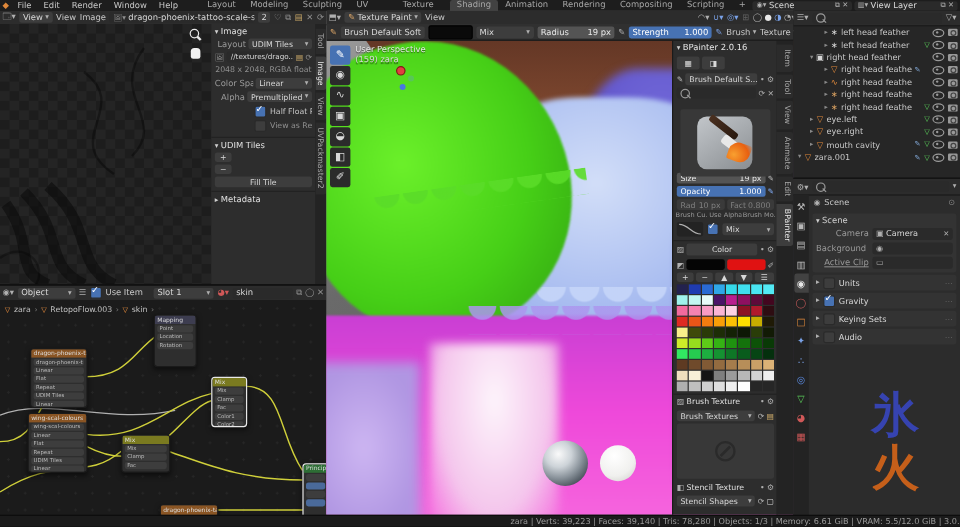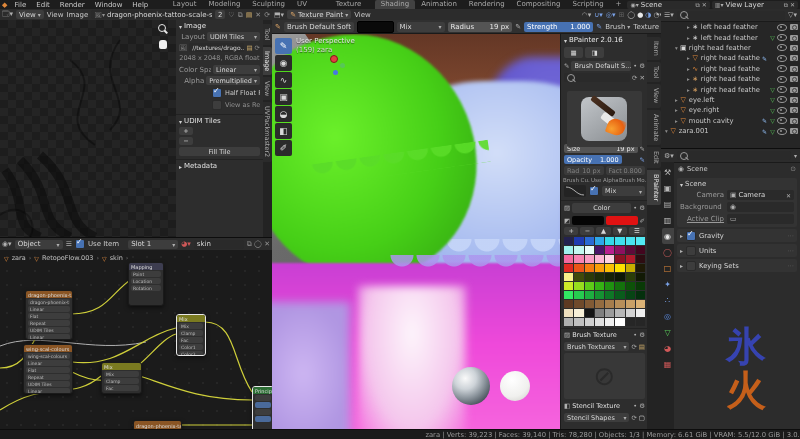--- a/index.html
+++ b/index.html
@@ -466,21 +466,21 @@
       </div>
       <div style="height:60px;"></div>
       <div class="row" style="padding:1px 3px;gap:2px;">
         <span class="slider grow" style="height:9px;" data-name="size-slider">
             <span>Size</span>
             <span class="grow"></span>
             <span>19 px</span>
           </span>
         <span data-name="size-pressure-icon" style="color:#b0b0b0;">✎</span>
       </div>
-      <div class="row" style="padding:1px 3px;gap:18px;">
+      <div class="row" style="padding:1px 3px;gap:2px;">
         <span class="slider blue grow" style="height:9px;" data-name="opacity-slider">
             <span>Opacity</span>
             <span class="grow"></span>
             <span>1.000</span>
           </span>
         <span data-name="opacity-pressure-icon" style="color:#7aa2e8;">✎</span>
       </div>
       <div class="row" style="padding:1px 3px;gap:2px;color:#707070;">
         <span class="slider" style="height:9px;flex:1;background:#3a3a3a;color:#808080;" data-name="rad-slider">
             <span>Rad</span>
@@ -863,42 +863,49 @@
           <span class="panel-label txt" style="width:44px;text-align:right;text-decoration:underline;" data-name="active-clip-label">Active Clip</span>
           <span class="btn dark grow" style="height:10px;" data-name="active-clip-field">
               <span style="color:#b0b0b0;">▭</span>
             </span>
         </div>
       </div>
       <div data-name="collapsed-sections">
 
           <div class="sect row" style="height:11px;gap:3px;" data-name="collapsed-panel-header">
             <span style="font-size:6px;color:#b0b0b0;">▸</span>
+            <span class="cb" data-name="panel-checkbox"></span>
+            <span style="color:#d8d8d8;">Units</span>
+            <span class="grow"></span>
+            <span style="color:#606060;">⋯</span>
+          </div>
+
+          <div class="sect row" style="height:11px;gap:3px;" data-name="collapsed-panel-header">
+            <span style="font-size:6px;color:#b0b0b0;">▸</span>
             <span class="cb on" data-name="panel-checkbox"></span>
             <span style="color:#d8d8d8;">Gravity</span>
-            <span class="grow"></span>
-            <span style="color:#606060;">⋯</span>
-          </div>
-
-          <div class="sect row" style="height:11px;gap:3px;" data-name="collapsed-panel-header">
-            <span style="font-size:6px;color:#b0b0b0;">▸</span>
-            <span class="cb" data-name="panel-checkbox"></span>
-            <span style="color:#d8d8d8;">Units</span>
             <span class="grow"></span>
             <span style="color:#606060;">⋯</span>
           </div>
 
           <div class="sect row" style="height:11px;gap:3px;" data-name="collapsed-panel-header">
             <span style="font-size:6px;color:#b0b0b0;">▸</span>
             <span class="cb" data-name="panel-checkbox"></span>
             <span style="color:#d8d8d8;">Keying Sets</span>
             <span class="grow"></span>
             <span style="color:#606060;">⋯</span>
           </div>
 
+          <div class="sect row" style="height:11px;gap:3px;" data-name="collapsed-panel-header">
+            <span style="font-size:6px;color:#b0b0b0;">▸</span>
+            <span class="cb" data-name="panel-checkbox"></span>
+            <span style="color:#d8d8d8;">Audio</span>
+            <span class="grow"></span>
+            <span style="color:#606060;">⋯</span>
+          </div>
 
 
         </div>
 
       <div class="abs" style="left:52px;top:162px;display:flex;flex-direction:column;font-size:40px;line-height:44px;font-weight:bold;" data-name="kanji-watermark">
 
       <span data-name="kanji-glyph" style="opacity: 0.85; color: rgb(56, 72, 200);">氷</span>
           <span data-name="kanji-glyph" style="opacity: 0.85; color: rgb(224, 104, 24);">火</span>
         </div>
     </div>

